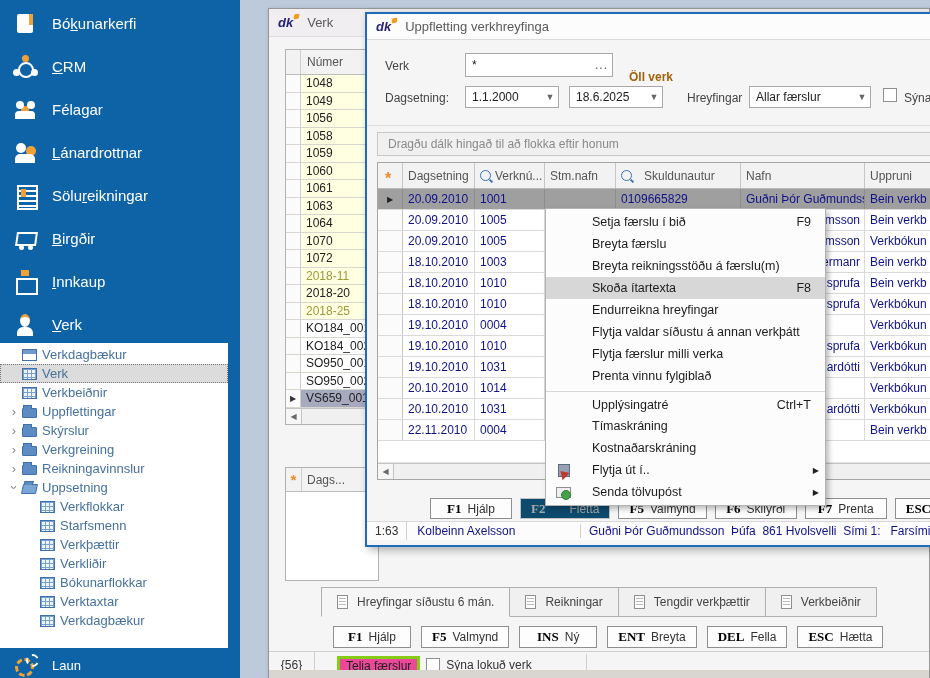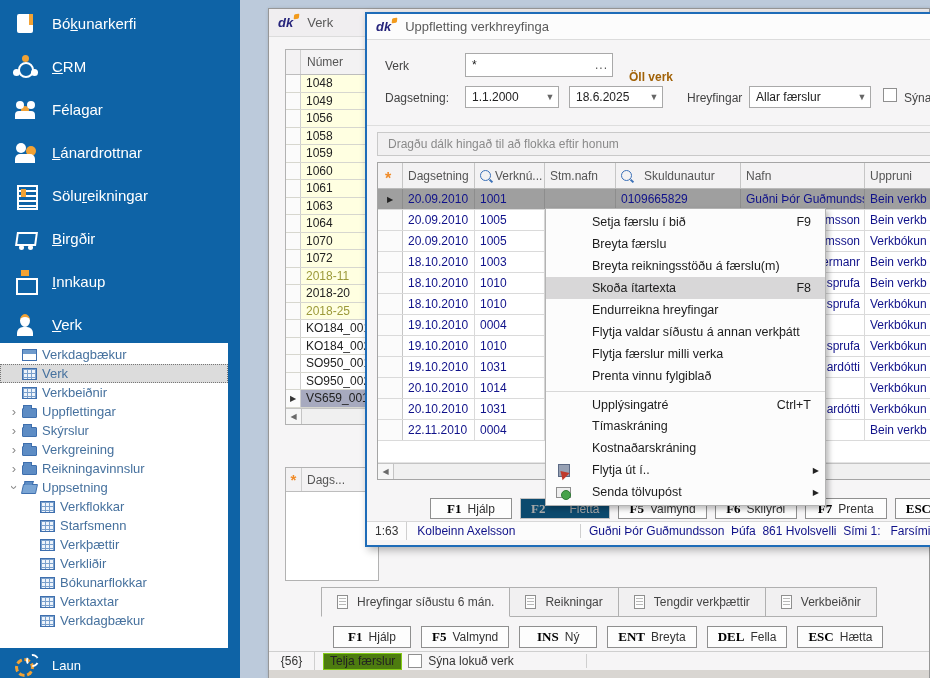--- a/index.html
+++ b/index.html
@@ -86,23 +86,23 @@
   .doc-icon{width:11px;height:14px;border:1px solid #8f8f8f;background:#fdfdfd;position:relative;flex:none;}
   .doc-icon::before{content:"";position:absolute;left:1px;top:2px;right:1px;height:8px;background:repeating-linear-gradient(#b9b9b9 0 1px,transparent 1px 3px);}
 
   .btn-row{display:flex;gap:10px;padding-left:48px;}
   #verk-buttons{position:absolute;left:16px;top:617px;}
   .fbtn{height:22px;min-width:78px;border:1px solid #8f8f8f;background:#fdfdfd;display:flex;align-items:center;justify-content:center;gap:6px;font-size:12px;color:#333;padding:0 10px;cursor:pointer;font-family:"Liberation Sans",sans-serif;}
   .fbtn .key{font-weight:bold;color:#000;font-family:"Liberation Serif",serif;font-size:13px;}
   .fbtn.disabled{color:#a8a8a8;border-color:#c2c2c2;background:#0c4a6e;gap:24px;}
   .fbtn.disabled .key{color:#a8a8a8;}
 
-  #verk-statusrow{position:absolute;left:0;top:642px;width:100%;height:19px;border-top:1px solid #cfcfcf;display:flex;align-items:center;font-size:12px;color:#333;background:#f6f5f6;}
+  #verk-statusrow{position:absolute;left:0;top:642px;width:100%;height:26px;border-top:1px solid #cfcfcf;display:flex;align-items:center;font-size:12px;color:#333;background:#f6f5f6;}
   #verk-count{width:46px;text-align:center;border-right:1px solid #cfcfcf;height:100%;display:flex;align-items:center;justify-content:center;}
-  #count-btn{height:17px;border:1px solid #84cc16;background:#4d7c0f;font-size:12px;color:#222;margin:0 6px 0 8px;padding:0 6px;font-family:"Liberation Sans",sans-serif;}
+  #count-btn{height:17px;border:3px solid #84cc16;background:#ec4899;font-size:12px;color:#222;margin:0 6px 0 22px;padding:0 6px;font-family:"Liberation Sans",sans-serif;}
   .checkbox{width:14px;height:14px;border:1px solid #8f8f8f;background:#fff;flex:none;display:inline-block;}
   #verk-statusrow .cb-label{margin-left:6px;}
   #verk-status-divider{position:absolute;left:317px;top:2px;bottom:2px;width:1px;background:#cfcfcf;}
   #verk-bottomstrip{position:absolute;left:0;top:661px;width:100%;height:9px;background:#d9d6d2;}
 
   
   #dialog{position:absolute;left:365px;top:12px;width:570px;height:535px;background:#f6f5f6;border:2px solid #1e6cb8;z-index:3;box-shadow:3px 3px 8px rgba(0,0,0,.3);overflow:hidden;}
   #dialog .win-titlebar{background:#fcfcfc;height:26px;}
   #dlg-filters{position:absolute;left:0;top:26px;width:100%;height:86px;border-bottom:1px solid #dedede;font-size:12px;color:#444;}
   .flabel{position:absolute;}

